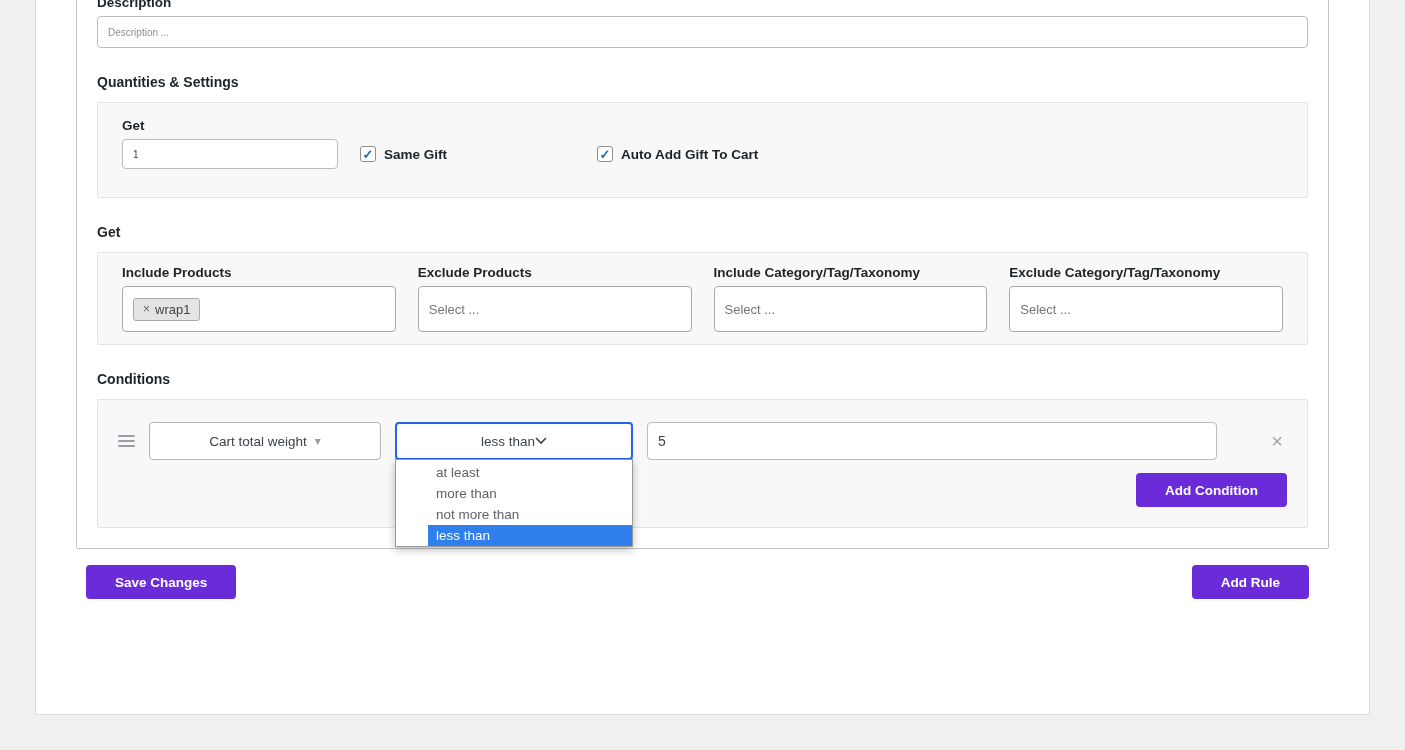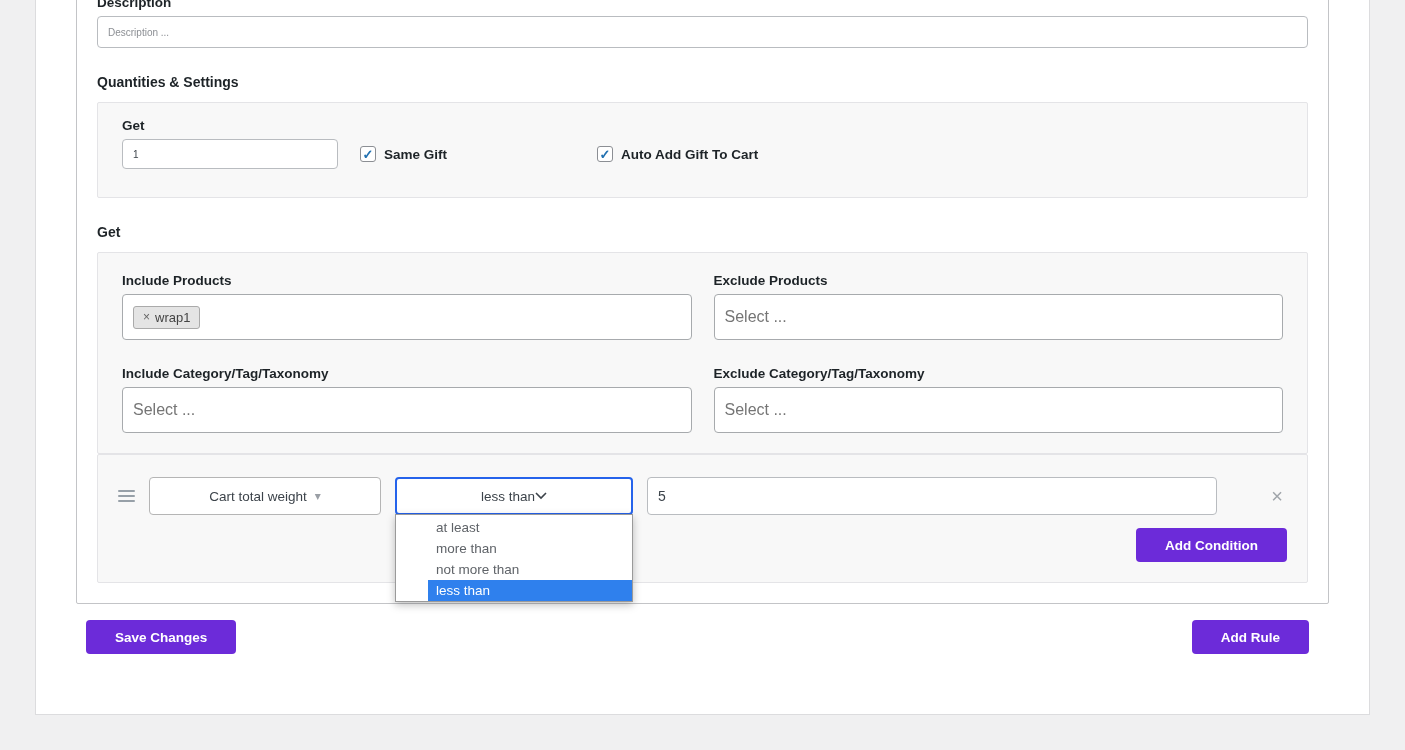--- a/index.html
+++ b/index.html
@@ -76,37 +76,37 @@
     align-items:center;
     justify-content:center;
     color:var(--check);
     font-size:13px;
     font-weight:700;
     line-height:1;
     cursor:pointer;
   }
   .check-label{font-size:13.5px;font-weight:600;color:#1d2327;}
   .panel-get{
-    padding:20px 24px;
+    padding:12px 24px;
     display:grid;
-    grid-template-columns:1fr 1fr;
+    grid-template-columns:1fr 1fr 1fr 1fr;
     column-gap:22px;
     row-gap:26px;
   }
   .selectbox{
     min-height:46px;
     background:#fff;
     border:1px solid #a7aaad;
     border-radius:4px;
     display:flex;
     align-items:center;
     padding:6px 10px;
     cursor:pointer;
   }
-  .selectbox .placeholder{color:#757575;font-size:16px;}
+  .selectbox .placeholder{color:#757575;font-size:13px;}
   .chip{
     display:inline-flex;
     align-items:center;
     gap:5px;
     background:#e4e4e4;
     border:1px solid #aaa;
     border-radius:3px;
     padding:3px 9px;
     font-size:13px;
     color:#444;
@@ -258,20 +258,21 @@
       <div>
         <label class="field-label">Exclude Category/Tag/Taxonomy</label>
         <div class="selectbox">
           <span class="placeholder">Select ...</span>
         </div>
       </div>
 
     </div>
 
     
+    <div class="section-title">Conditions</div>
     <div class="panel panel-cond">
       <div class="cond-row">
 
         <span class="drag-handle">
             <i></i>
             <i></i>
             <i></i>
           </span>
 
         <div class="fake-select select-type">

